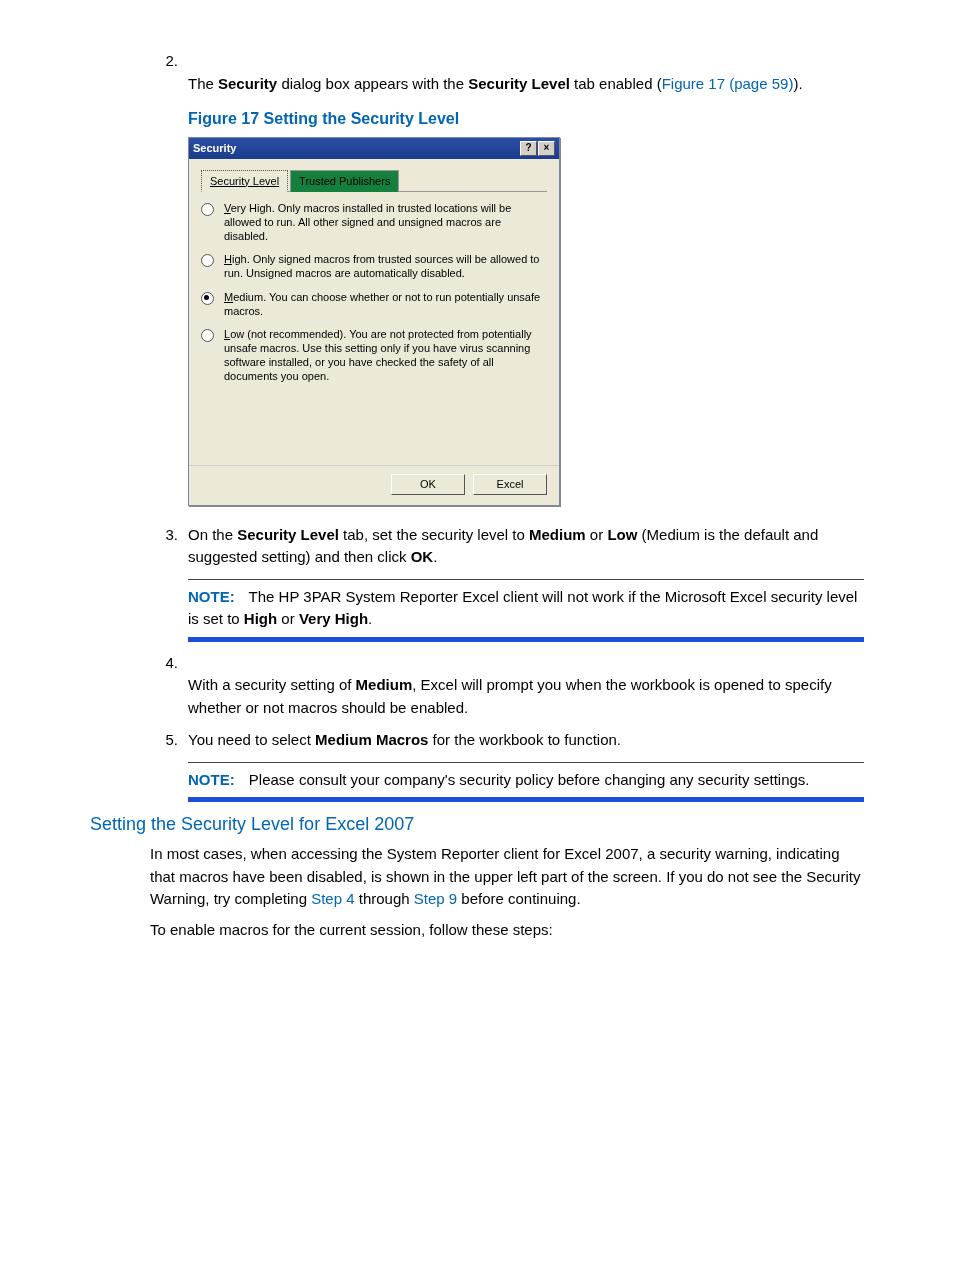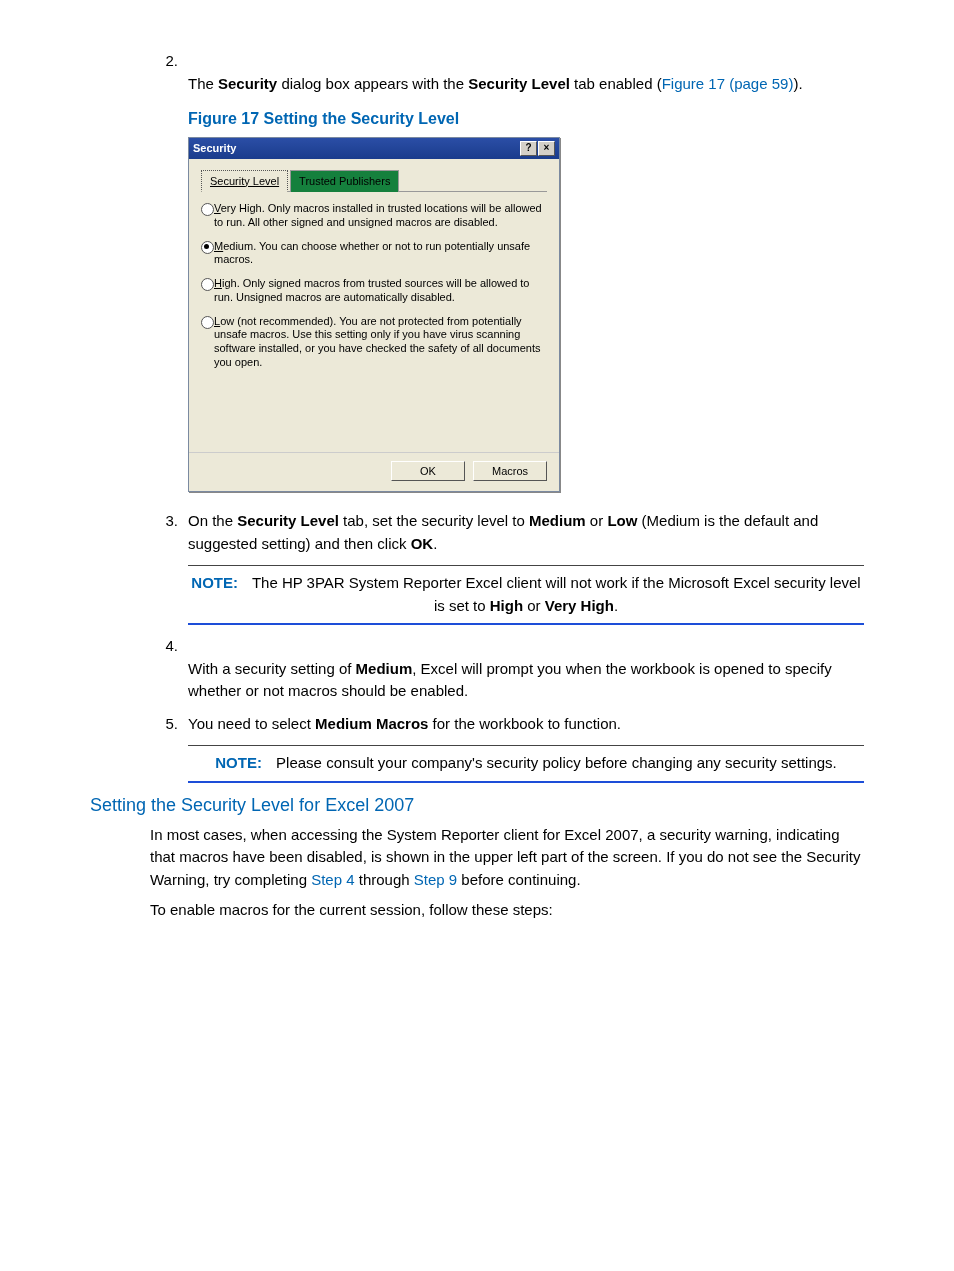--- a/index.html
+++ b/index.html
@@ -36,25 +36,24 @@
   }
   .fig-caption {
     color: #0066b3;
     font-weight: bold;
     font-size: 16px;
     margin: 12px 0 6px 0;
   }
   .link { color: #0066b3; }
   .note {
     border-top: 1px solid #444;
-    border-bottom: 2px solid #1d4ed8;
+    border-bottom: 5px solid #1d4ed8;
     padding: 6px 0;
     margin: 10px 0;
     line-height: 1.5;
-    text-align: center;
   }
   .note-label {
     color: #0066b3;
     font-weight: bold;
     margin-right: 10px;
   }
   .section-h {
     color: #0066b3;
     font-size: 18px;
     font-weight: normal;
@@ -111,21 +110,21 @@
     font-size: 11px;
   }
   .tab.active {
     background: #ece9d8;
     border: 1px dotted #555;
     border-bottom: 1px solid #ece9d8;
   }
   .radio-row {
     display: flex;
     align-items: flex-start;
-    gap: 0;
+    gap: 10px;
     margin-bottom: 10px;
     line-height: 1.25;
     justify-content: center;
   }
   .radio {
     width: 11px; height: 11px;
     border: 1px solid #555;
     border-radius: 50%;
     flex: none;
     margin-top: 1px;
@@ -186,35 +185,35 @@
         <div class="dlgbody">
           <div class="tabs">
             <div class="tab active"><span class="u">Security Level</span></div>
             <div class="tab"><span>Trusted Publishers</span></div>
           </div>
           <div class="radio-row">
             <div class="radio"></div>
             <div><span class="u">V</span><span>ery High. Only macros installed in trusted locations will be allowed to run. All other signed and unsigned macros are disabled.</span></div>
           </div>
           <div class="radio-row">
+            <div class="radio"></div>
+            <div><span class="u">H</span><span>igh. Only signed macros from trusted sources will be allowed to run. Unsigned macros are automatically disabled.</span></div>
+          </div>
+          <div class="radio-row">
             <div class="radio sel"></div>
             <div><span class="u">M</span><span>edium. You can choose whether or not to run potentially unsafe macros.</span></div>
-          </div>
-          <div class="radio-row">
-            <div class="radio"></div>
-            <div><span class="u">H</span><span>igh. Only signed macros from trusted sources will be allowed to run. Unsigned macros are automatically disabled.</span></div>
           </div>
           <div class="radio-row">
             <div class="radio"></div>
             <div><span class="u">L</span><span>ow (not recommended). You are not protected from potentially unsafe macros. Use this setting only if you have virus scanning software installed, or you have checked the safety of all documents you open.</span></div>
           </div>
         </div>
         <div class="dlgbtns">
           <div class="winbtn">OK</div>
-          <div class="winbtn">Macros</div>
+          <div class="winbtn">Excel</div>
         </div>
       </div>
     </li>
 
     <li>
       <span class="num">3.</span>
       <span>On the </span><b>Security Level</b><span> tab, set the security level to </span><b>Medium</b><span> or </span><b>Low</b><span> (Medium is the default and suggested setting) and then click </span><b>OK</b><span>.</span>
 
       <div class="note">
         <span class="note-label">NOTE:</span>

